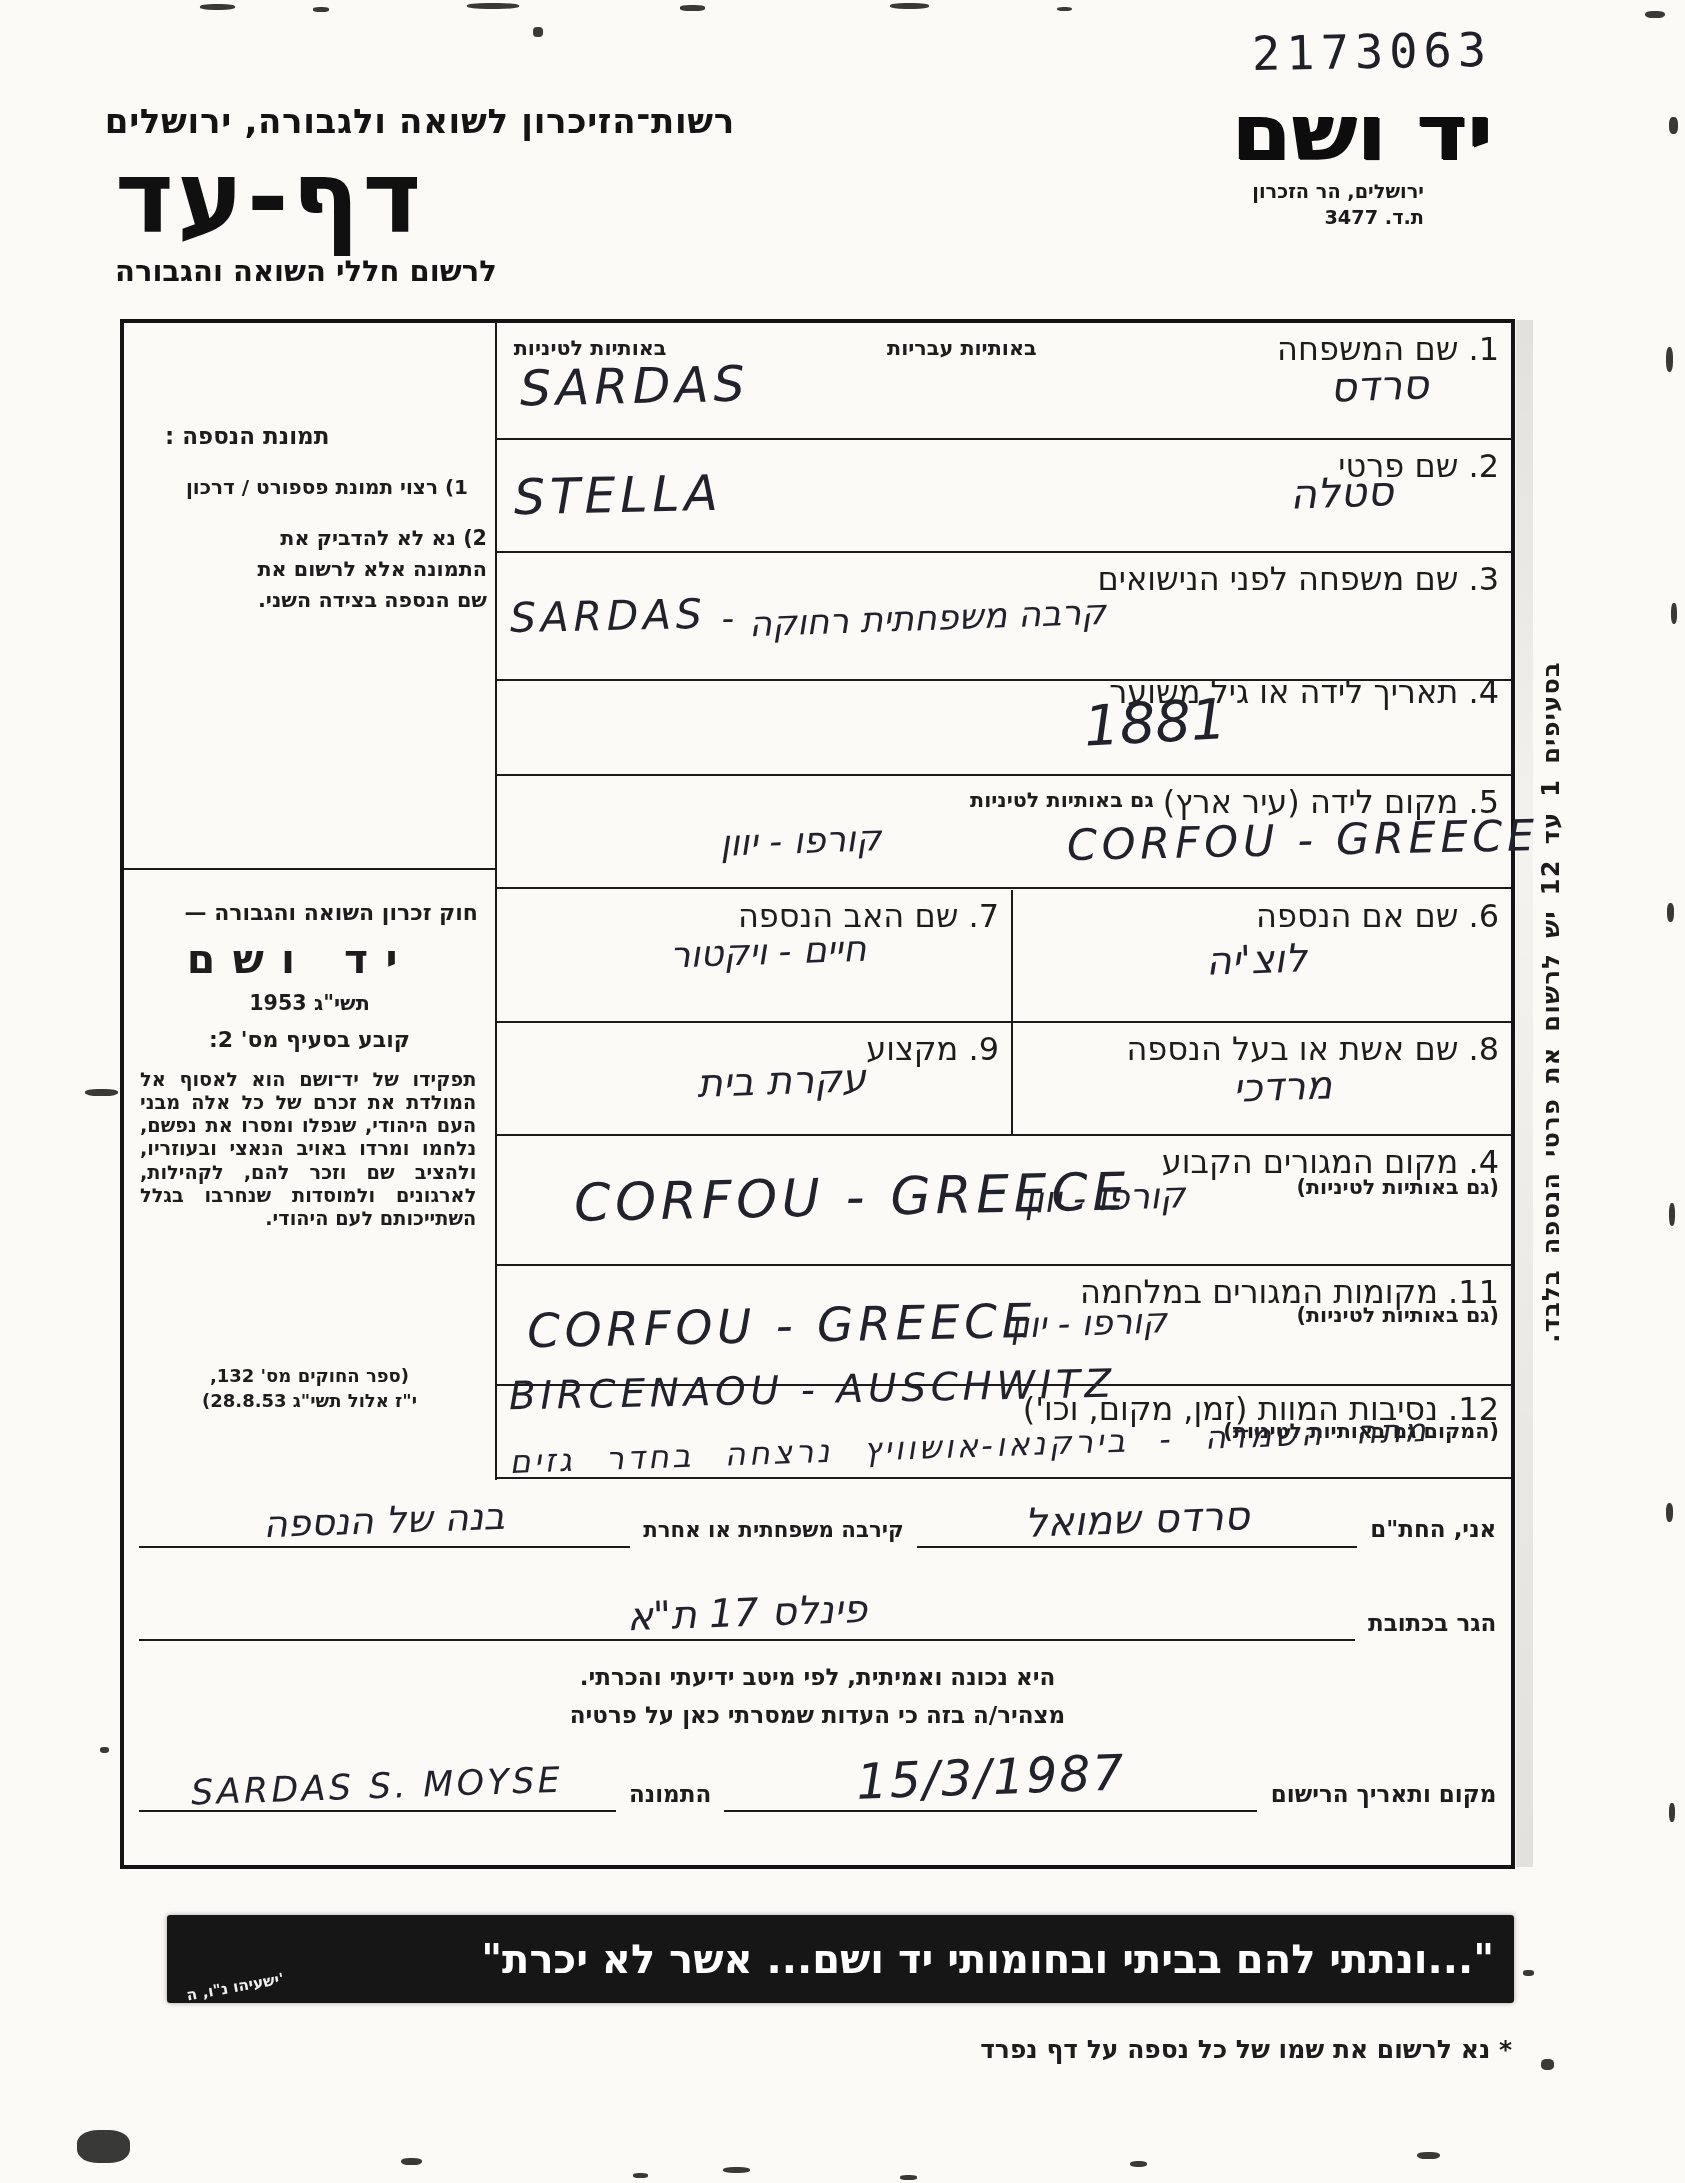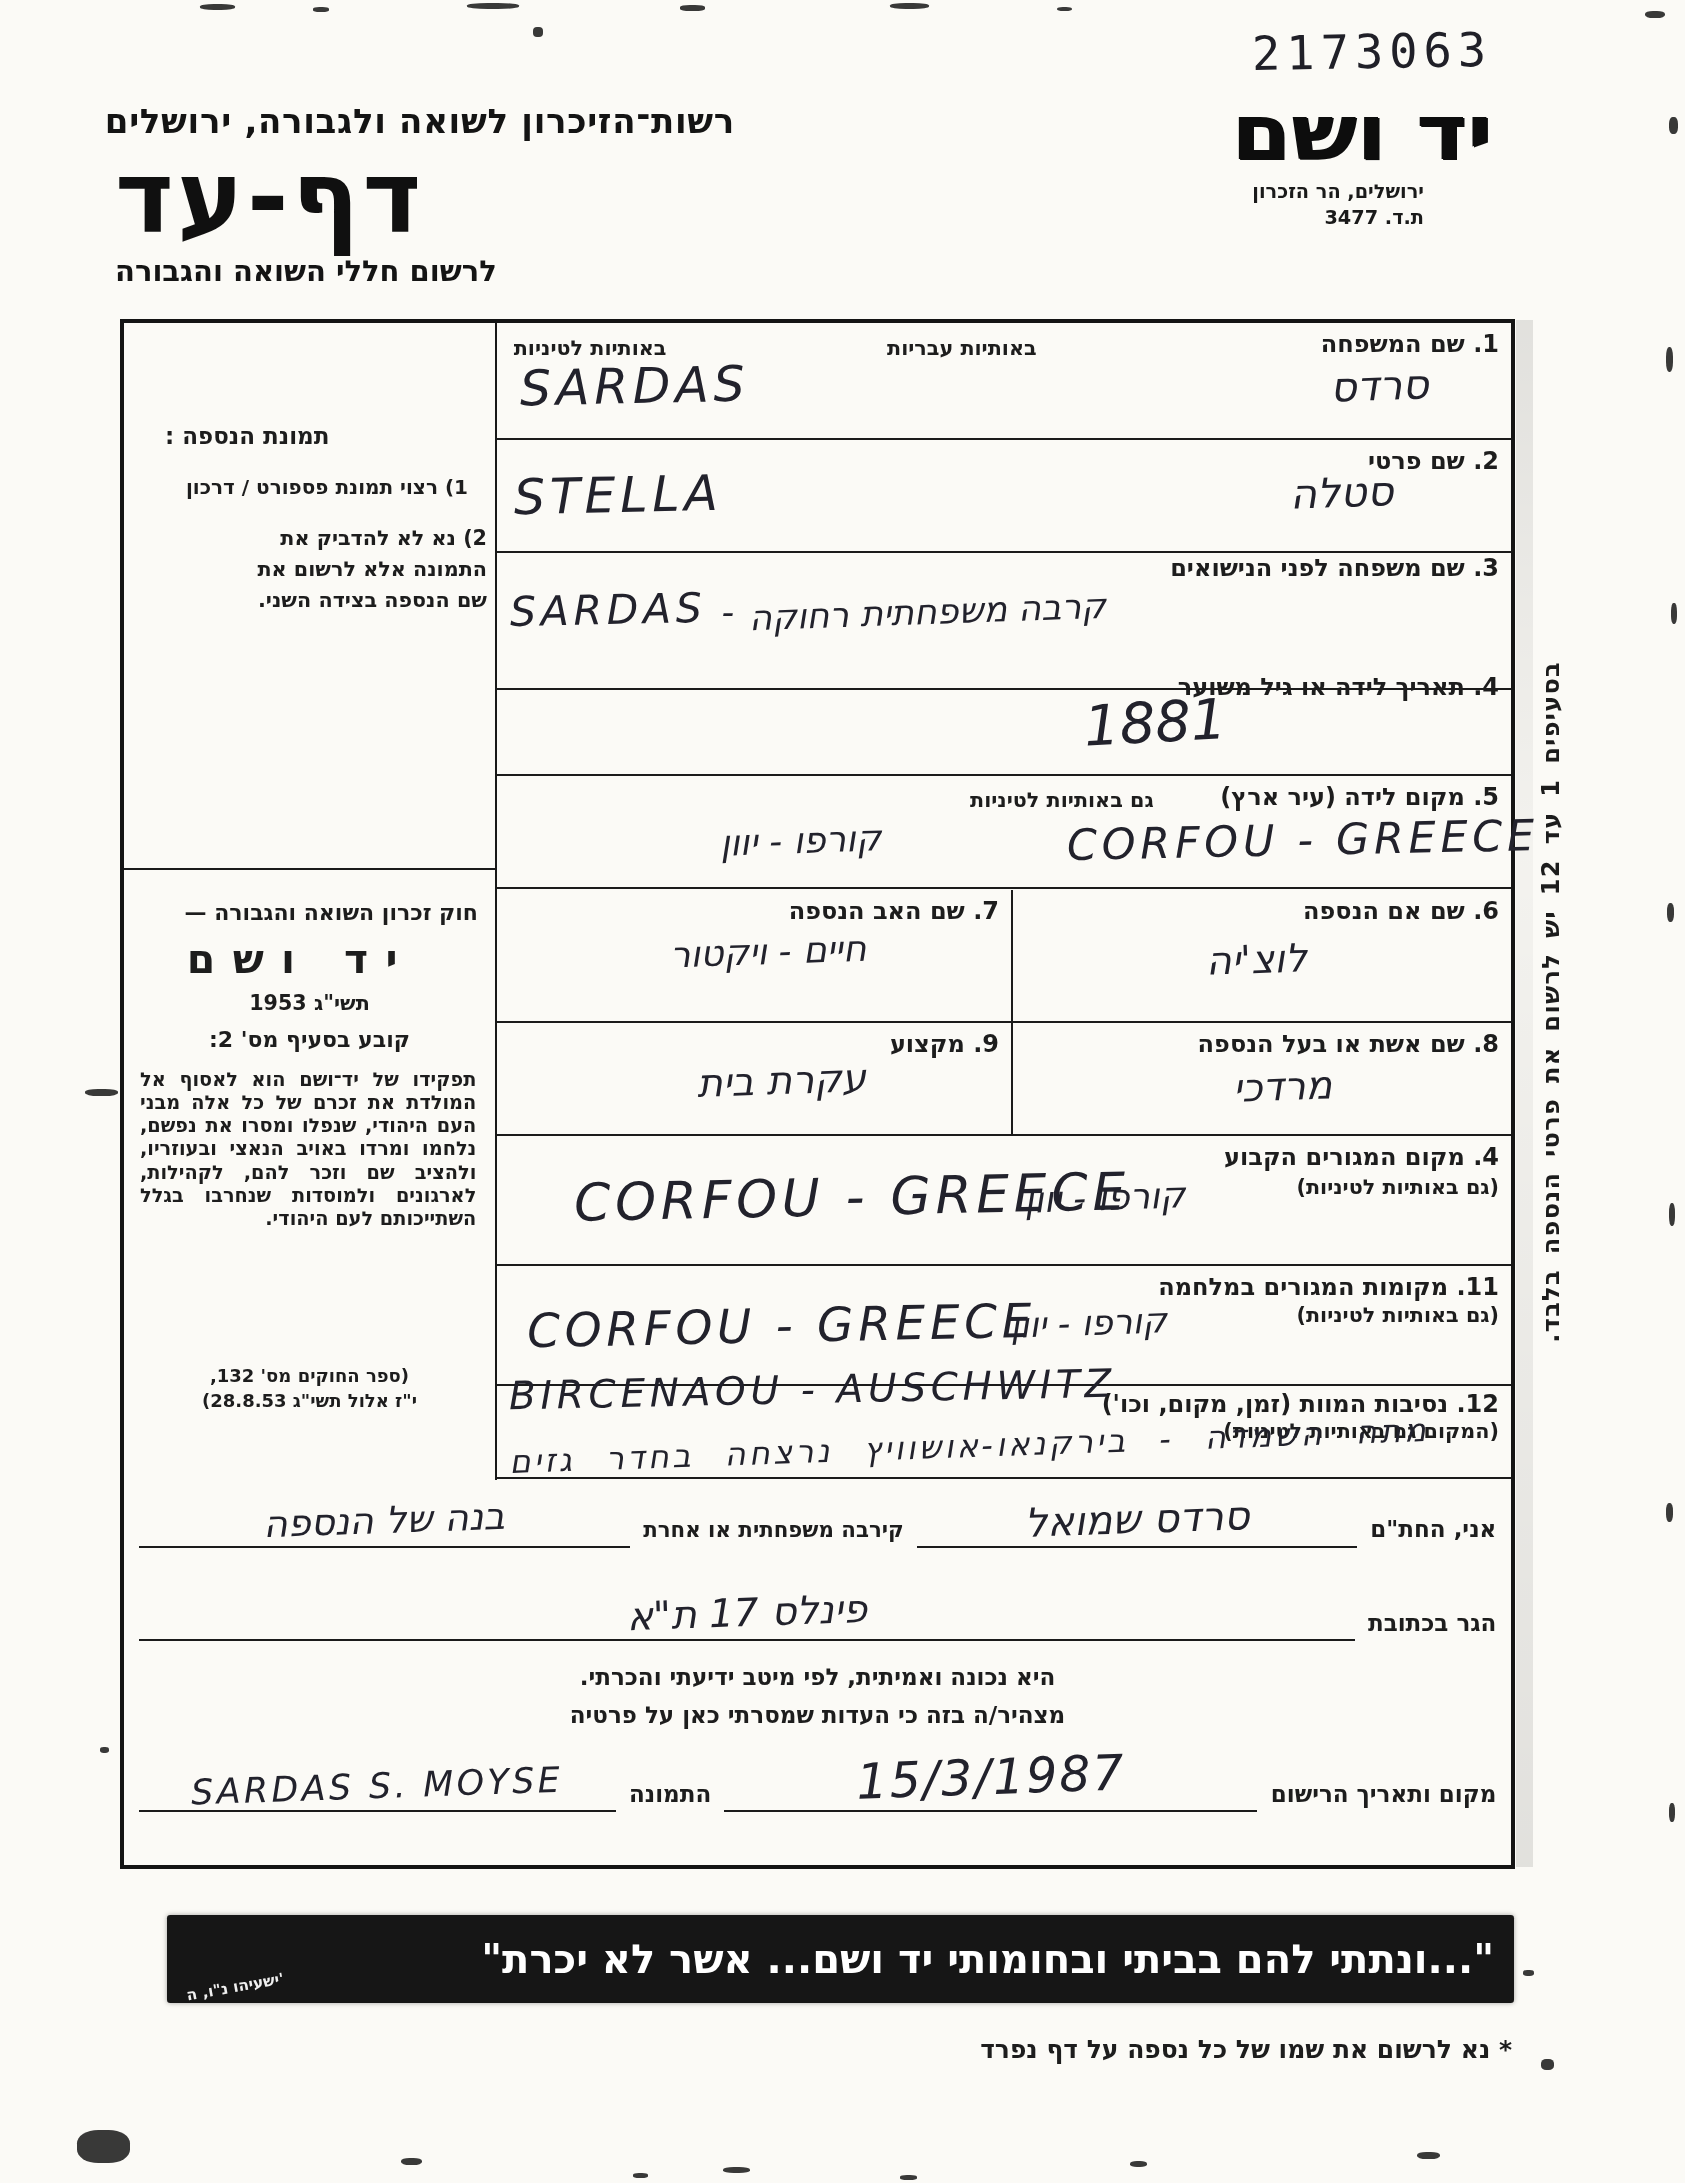--- a/index.html
+++ b/index.html
@@ -54,21 +54,21 @@
   .law-intro { right:17px; top:577px; font-size:22px; font-weight:700; white-space:nowrap; }
   .law-name  { left:0; right:0; top:612px; text-align:center; font-size:41px; font-weight:900; letter-spacing:17.3px; padding-right:17.3px; }
   .law-year  { left:0; right:0; top:668px; text-align:center; font-size:20.7px; font-weight:700; }
   .law-clause{ left:0; right:0; top:704px; text-align:center; font-size:22px; font-weight:800; }
   .law-body  { left:16px; right:18.7px; top:745px; font-size:19.3px; font-weight:700; line-height:1.2; text-align:justify; }
   .law-cite  { left:0; right:0; top:1040px; text-align:center; font-size:18px; font-weight:700; line-height:1.4; }
 
   
   .rows { position:absolute; left:373px; top:0; width:calc(100% - 373px); height:1157px; }
   .row { position:absolute; left:0; width:100%; border-bottom:2px solid #1b1b1b; direction:rtl; }
-  .flabel { position:absolute; right:12px; top:6.7px; font-weight:700; font-size:24px; white-space:nowrap; direction:rtl; }
+  .flabel { position:absolute; right:12px; top:6.7px; font-weight:400; font-size:32px; white-space:nowrap; direction:rtl; }
   .sub { position:absolute; font-weight:700; font-size:20.7px; white-space:nowrap; direction:rtl; }
   .split { display:flex; direction:rtl; }
   .cell { position:relative; height:100%; }
   .cell-r { width:500px; border-left:2px solid #1b1b1b; }
   .cell-l { flex:1; }
 
   
   .hw { position:absolute; font-style:italic; color:#22222c; white-space:nowrap; }
   .hw-he { transform:rotate(-2deg); }
   .hw-lat { letter-spacing:4.7px; transform:rotate(-1.2deg); }
@@ -143,21 +143,21 @@
         <div class="hw hw-he" style="left:833px;top:39px;font-size:41px">סרדס</div>
         <div class="hw hw-lat" style="left:23px;top:35px;font-size:49px">SARDAS</div>
       </div>
 
       <div class="row" style="top:117px;height:113px">
         <div class="flabel"><span>2.</span> <span>שם פרטי</span></div>
         <div class="hw hw-he" style="left:793px;top:29px;font-size:41px">סטלה</div>
         <div class="hw hw-lat" style="left:16.7px;top:27px;font-size:49px">STELLA</div>
       </div>
 
-      <div class="row" style="top:224px;height:143px">
+      <div class="row" style="top:230px;height:128px">
         <div class="flabel"><span>3.</span> <span>שם משפחה לפני הנישואים</span></div>
         <div class="combo" style="left:13.3px;top:39px">
           <span class="hw hw-he" style="font-size:35px">קרבה משפחתית רחוקה</span>
           <span class="hw" style="font-size:35px">-</span>
           <span class="hw hw-lat" style="font-size:41px">SARDAS</span>
         </div>
       </div>
 
       <div class="row" style="top:343px;height:110px">
         <div class="flabel"><span>4.</span> <span>תאריך לידה או גיל משוער</span></div>

